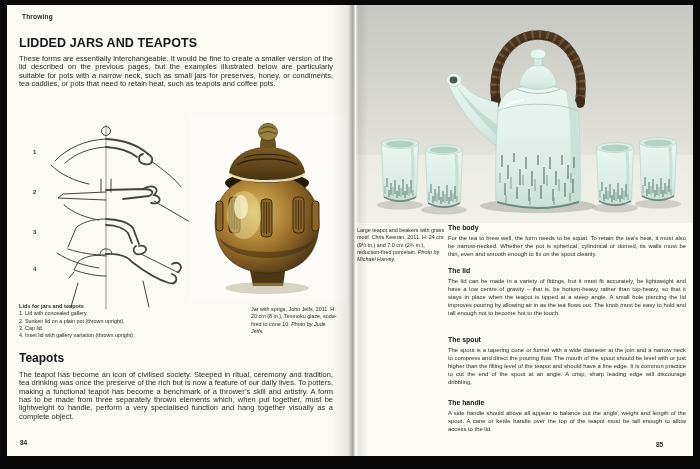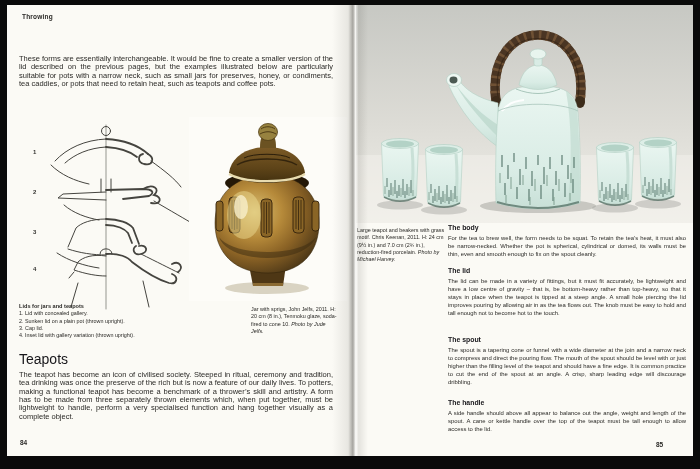--- a/index.html
+++ b/index.html
@@ -5,40 +5,41 @@
   html,body{margin:0;padding:0;background:#000;}
   .scan{position:relative;width:700px;height:469px;background:#0a0a0a;overflow:hidden;
         font-family:"Liberation Sans",sans-serif;color:#2b2a27;}
   .spread{position:absolute;left:7px;top:5px;width:686px;height:451px;background:#fbfaf5;}
   .gutter{position:absolute;left:325px;top:0;width:36px;height:451px;pointer-events:none;
     background:linear-gradient(90deg,rgba(0,0,0,0) 0%,rgba(60,58,52,.10) 45%,rgba(60,58,52,.45) 58%,rgba(255,255,255,.5) 66%,rgba(60,58,52,.12) 74%,rgba(0,0,0,0) 100%);}
   .abs{position:absolute;}
   .runhead{font-size:6.5px;font-weight:bold;letter-spacing:.2px;}
   .title{font-size:12.5px;font-weight:bold;color:#17161a;letter-spacing:.1px;}
   .lbody{font-size:7.5px;line-height:8.35px;text-align:justify;}
-  .h2{font-size:14px;font-weight:normal;color:#17161a;}
+  .h2{font-size:12px;font-weight:bold;color:#17161a;}
   .cap{font-size:5.4px;line-height:7.3px;}
   .cap b{font-size:5.6px;}
   .cap .credit, .credit{font-style:italic;}
   .fignum{font-size:6px;font-weight:bold;color:#33322f;}
   .pagenum{font-size:6.5px;font-weight:bold;}
   .subhead{font-size:6.9px;font-weight:bold;color:#17161a;margin:0 0 2.5px 0;}
   .rbody{font-size:5.9px;line-height:8px;text-align:justify;margin:0;}
   svg{display:block;}
 </style>
 </head>
 <body>
 
 <div class="scan">
  <div class="spread">
 
   <div class="abs" style="left:0;top:0;width:337px;height:451px;">
 
     <div class="abs runhead" style="left:15px;top:8px;">Throwing</div>
 
+    <div class="abs title" style="left:12px;top:31px;">LIDDED JARS AND TEAPOTS</div>
 
     <div class="abs lbody" style="left:12px;top:50px;width:314px;">These forms are essentially interchangeable. It would be fine to create a smaller version of the lid described on the previous pages, but the examples illustrated below are particularly suitable for pots with a narrow neck, such as small jars for preserves, honey, or condiments, tea caddies, or pots that need to retain heat, such as teapots and coffee pots.</div>
 
     <svg class="abs" style="left:20px;top:118px;" width="178" height="190" viewBox="0 0 178 190">
       <g fill="none" stroke="#45443f" stroke-width="1" stroke-linecap="round">
         <line x1="79" y1="2" x2="79" y2="186" stroke-width="0.7" stroke="#6b6a64"></line>
 
         <circle cx="79" cy="8" r="4.5"></circle>
         <path d="M79,16 C58,17 40,25 28,38"></path>
         <path d="M79,24 C62,25 48,31 38,40"></path>

